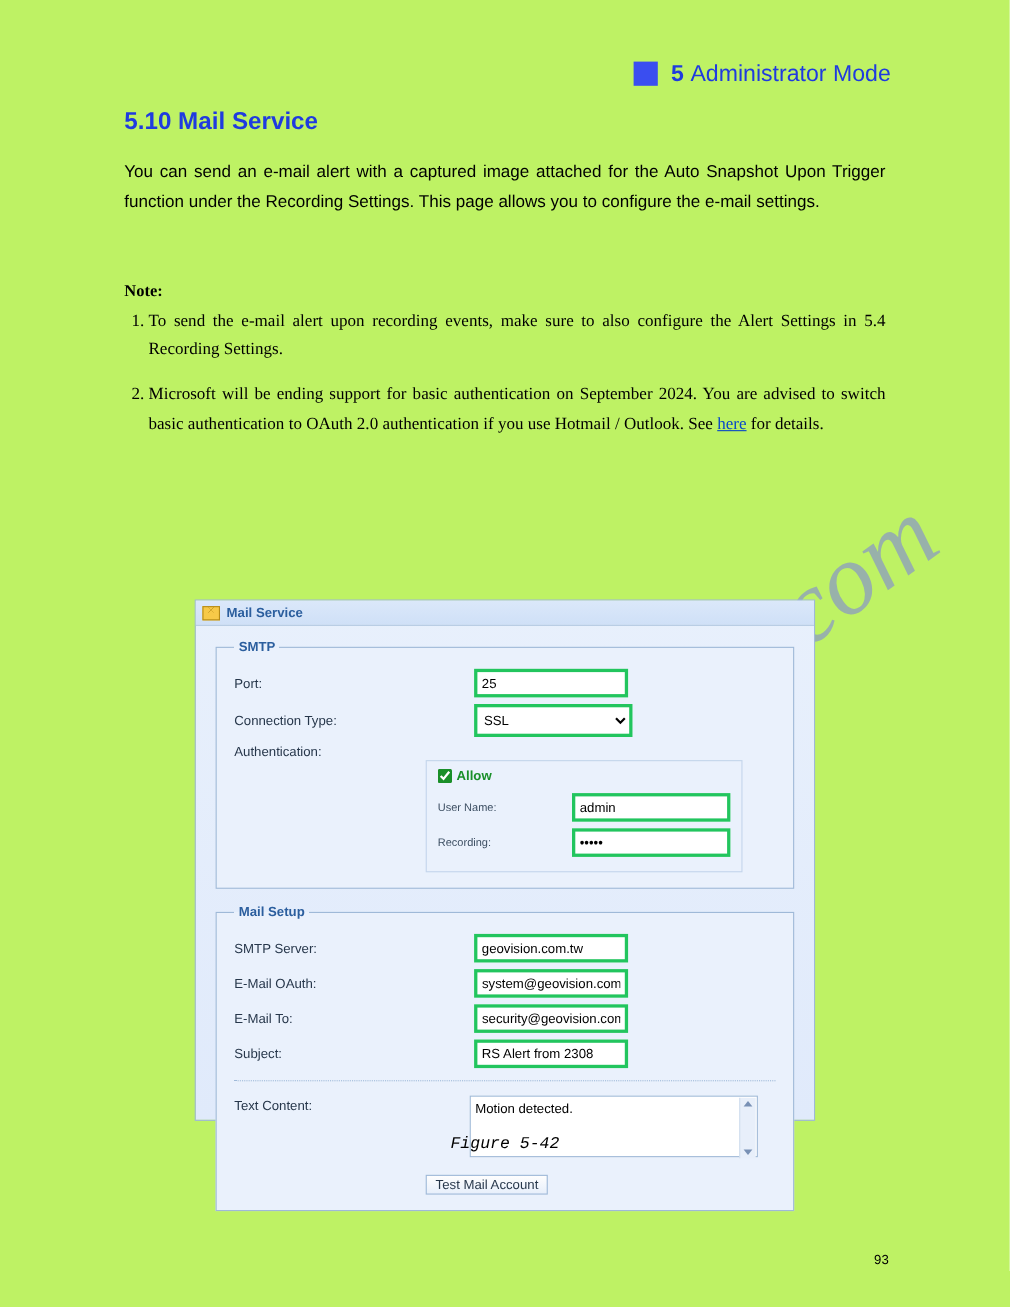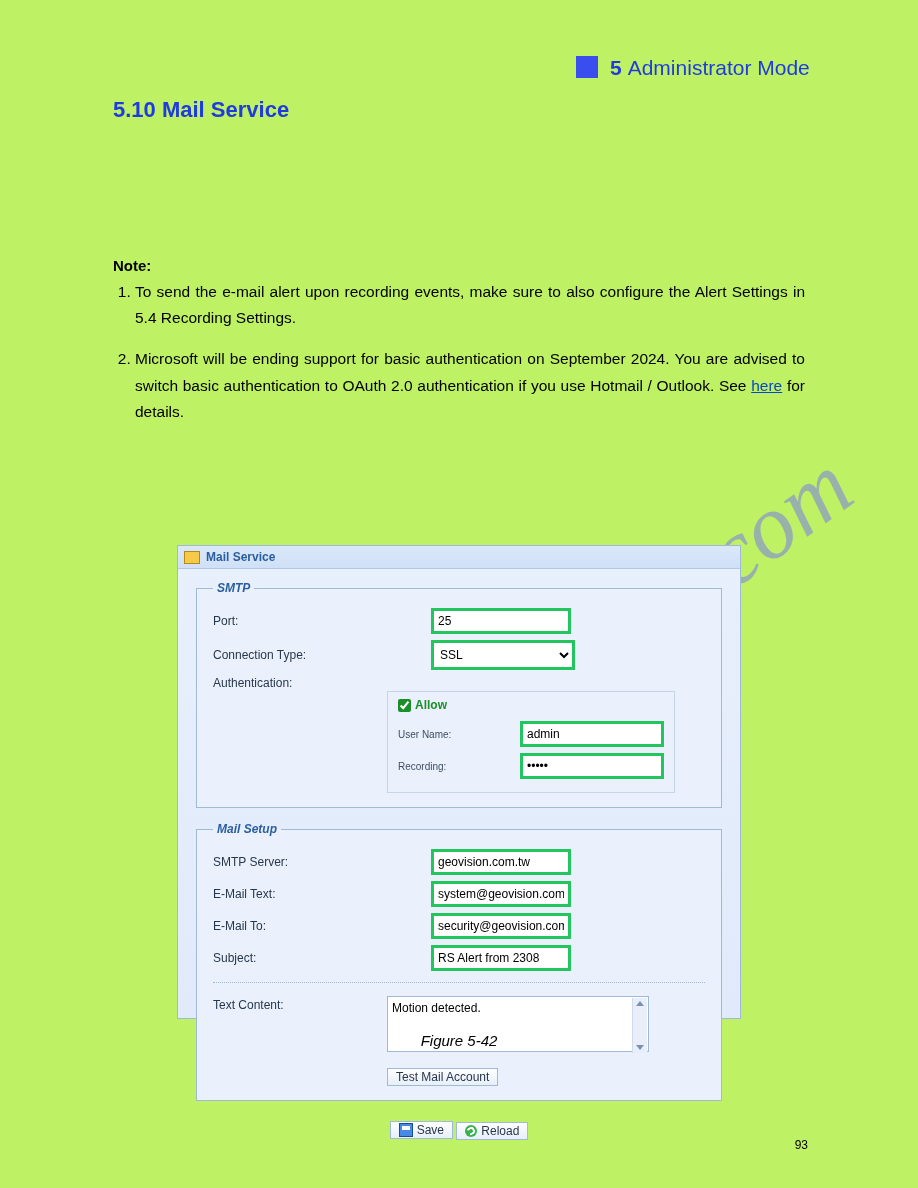--- a/index.html
+++ b/index.html
@@ -50,21 +50,21 @@
   .body-text {
     position: absolute;
     left: 113px;
     right: 113px;
     color: #000;
     line-height: 1.72;
     font-size: 15.5px;
     text-align: justify;
   }
   .para1 { top: 144px; }
-  .notes { top: 253px; }
+  .notes { top: 253px; font-family: Liberation Serif, serif; }
   .notes ol { margin: 0 0 0 2px; padding-left: 20px; }
   .notes li { margin-bottom: 14px; }
   .label-head { font-weight: bold; font-size: 15px; }
   .link { color: #0947c8; text-decoration: underline; }
 
   
   .wm {
     position: absolute;
     top: 610px;
     left: 260px;
@@ -128,21 +128,20 @@
     border: 1px solid #9fb9d8;
     margin: 0 0 14px 0;
     padding: 10px 16px 14px 16px;
     background: #eaf1fc;
   }
   fieldset.group > legend {
     color: #2b5e9e;
     font-weight: bold;
     font-size: 12px;
     padding: 0 4px;
-    font-style: italic;
   }
   .row {
     display: flex;
     align-items: center;
     padding: 3px 0;
   }
   .row .lbl {
     width: 174px;
     color: #27374b;
     font-size: 12px;
@@ -207,21 +206,21 @@
   textarea.ta {
     width: 262px;
     height: 56px;
     border: 1px solid #9fb9d8;
     font: 12px Tahoma, Arial;
     padding: 4px;
     background: #fff;
     resize: none;
     box-sizing: border-box;
   }
-  .ta-wrap { position: relative; display: inline-block; }
+  .ta-wrap { position: relative; display: inline-block; margin-left: 40px; }
   .ta-wrap .scroll-hint {
     position: absolute;
     right: 2px; top: 2px; bottom: 2px; width: 14px;
     background: #e8effa;
     border-left: 1px solid #cfdced;
   }
   .ta-wrap .scroll-hint::before,
   .ta-wrap .scroll-hint::after {
     content: "";
     position: absolute;
@@ -283,20 +282,21 @@
 
   .figure-caption {
     position: absolute;
     top: 1032px;
     left: 0;
     width: 100%;
     text-align: center;
     font-style: italic;
     font-size: 15px;
     color: #000;
+    font-family: Liberation Mono, monospace;
   }
   .page-num {
     position: absolute;
     bottom: 36px;
     right: 110px;
     font-size: 12px;
     color: #000;
   }
 </style>
 </head>
@@ -304,20 +304,21 @@
 
 <div class="page">
 
   <div class="blue-square"></div>
   <div class="chapter">
     <span class="chapter-num">5</span><span>Administrator Mode</span>
   </div>
 
   <div class="section">5.10  Mail Service</div>
 
+  <div class="body-text para1">You can send an e-mail alert with a captured image attached for the Auto Snapshot Upon Trigger function under the Recording Settings. This page allows you to configure the e-mail settings.</div>
 
   <div class="body-text notes">
     <div class="label-head">Note:</div>
     <ol>
       <li>To send the e-mail alert upon recording events, make sure to also configure the Alert Settings in 5.4 Recording Settings.</li>
       <li>
         <span>Microsoft will be ending support for basic authentication on September 2024. You are advised to switch basic authentication to OAuth 2.0 authentication if you use Hotmail / Outlook. See </span><a href="#" class="link">here</a><span> for details.</span>
       </li>
     </ol>
   </div>
@@ -370,21 +371,21 @@
       </fieldset>
 
       <fieldset class="group">
         <legend>Mail Setup</legend>
 
         <div class="row">
           <div class="lbl">SMTP Server:</div>
           <div class="ctl"><input class="tx w-med" value="geovision.com.tw" style=""></div>
         </div>
         <div class="row">
-          <div class="lbl">E-Mail Text:</div>
+          <div class="lbl">E-Mail OAuth:</div>
           <div class="ctl"><input class="tx w-med" value="system@geovision.com.tw" style=""></div>
         </div>
         <div class="row">
           <div class="lbl">E-Mail To:</div>
           <div class="ctl"><input class="tx w-med" value="security@geovision.com.tw" style=""></div>
         </div>
         <div class="row">
           <div class="lbl">Subject:</div>
           <div class="ctl"><input class="tx w-med" value="RS Alert from 2308" style=""></div>
         </div>
@@ -401,29 +402,19 @@
           </div>
         </div>
 
         <div class="test-row">
           <button class="btn">
             <span>Test Mail Account</span>
           </button>
         </div>
       </fieldset>
 
-      <div class="form-buttons">
-        <button class="btn">
-          <span class="disk-icon"></span>
-          <span>Save</span>
-        </button>
-        <button class="btn">
-          <span class="reload-icon"></span>
-          <span>Reload</span>
-        </button>
-      </div>
 
     </div>
   </div>
 
   <div class="figure-caption">Figure 5-42</div>
   <div class="page-num">93</div>
 </div>
 
 </body></html>

